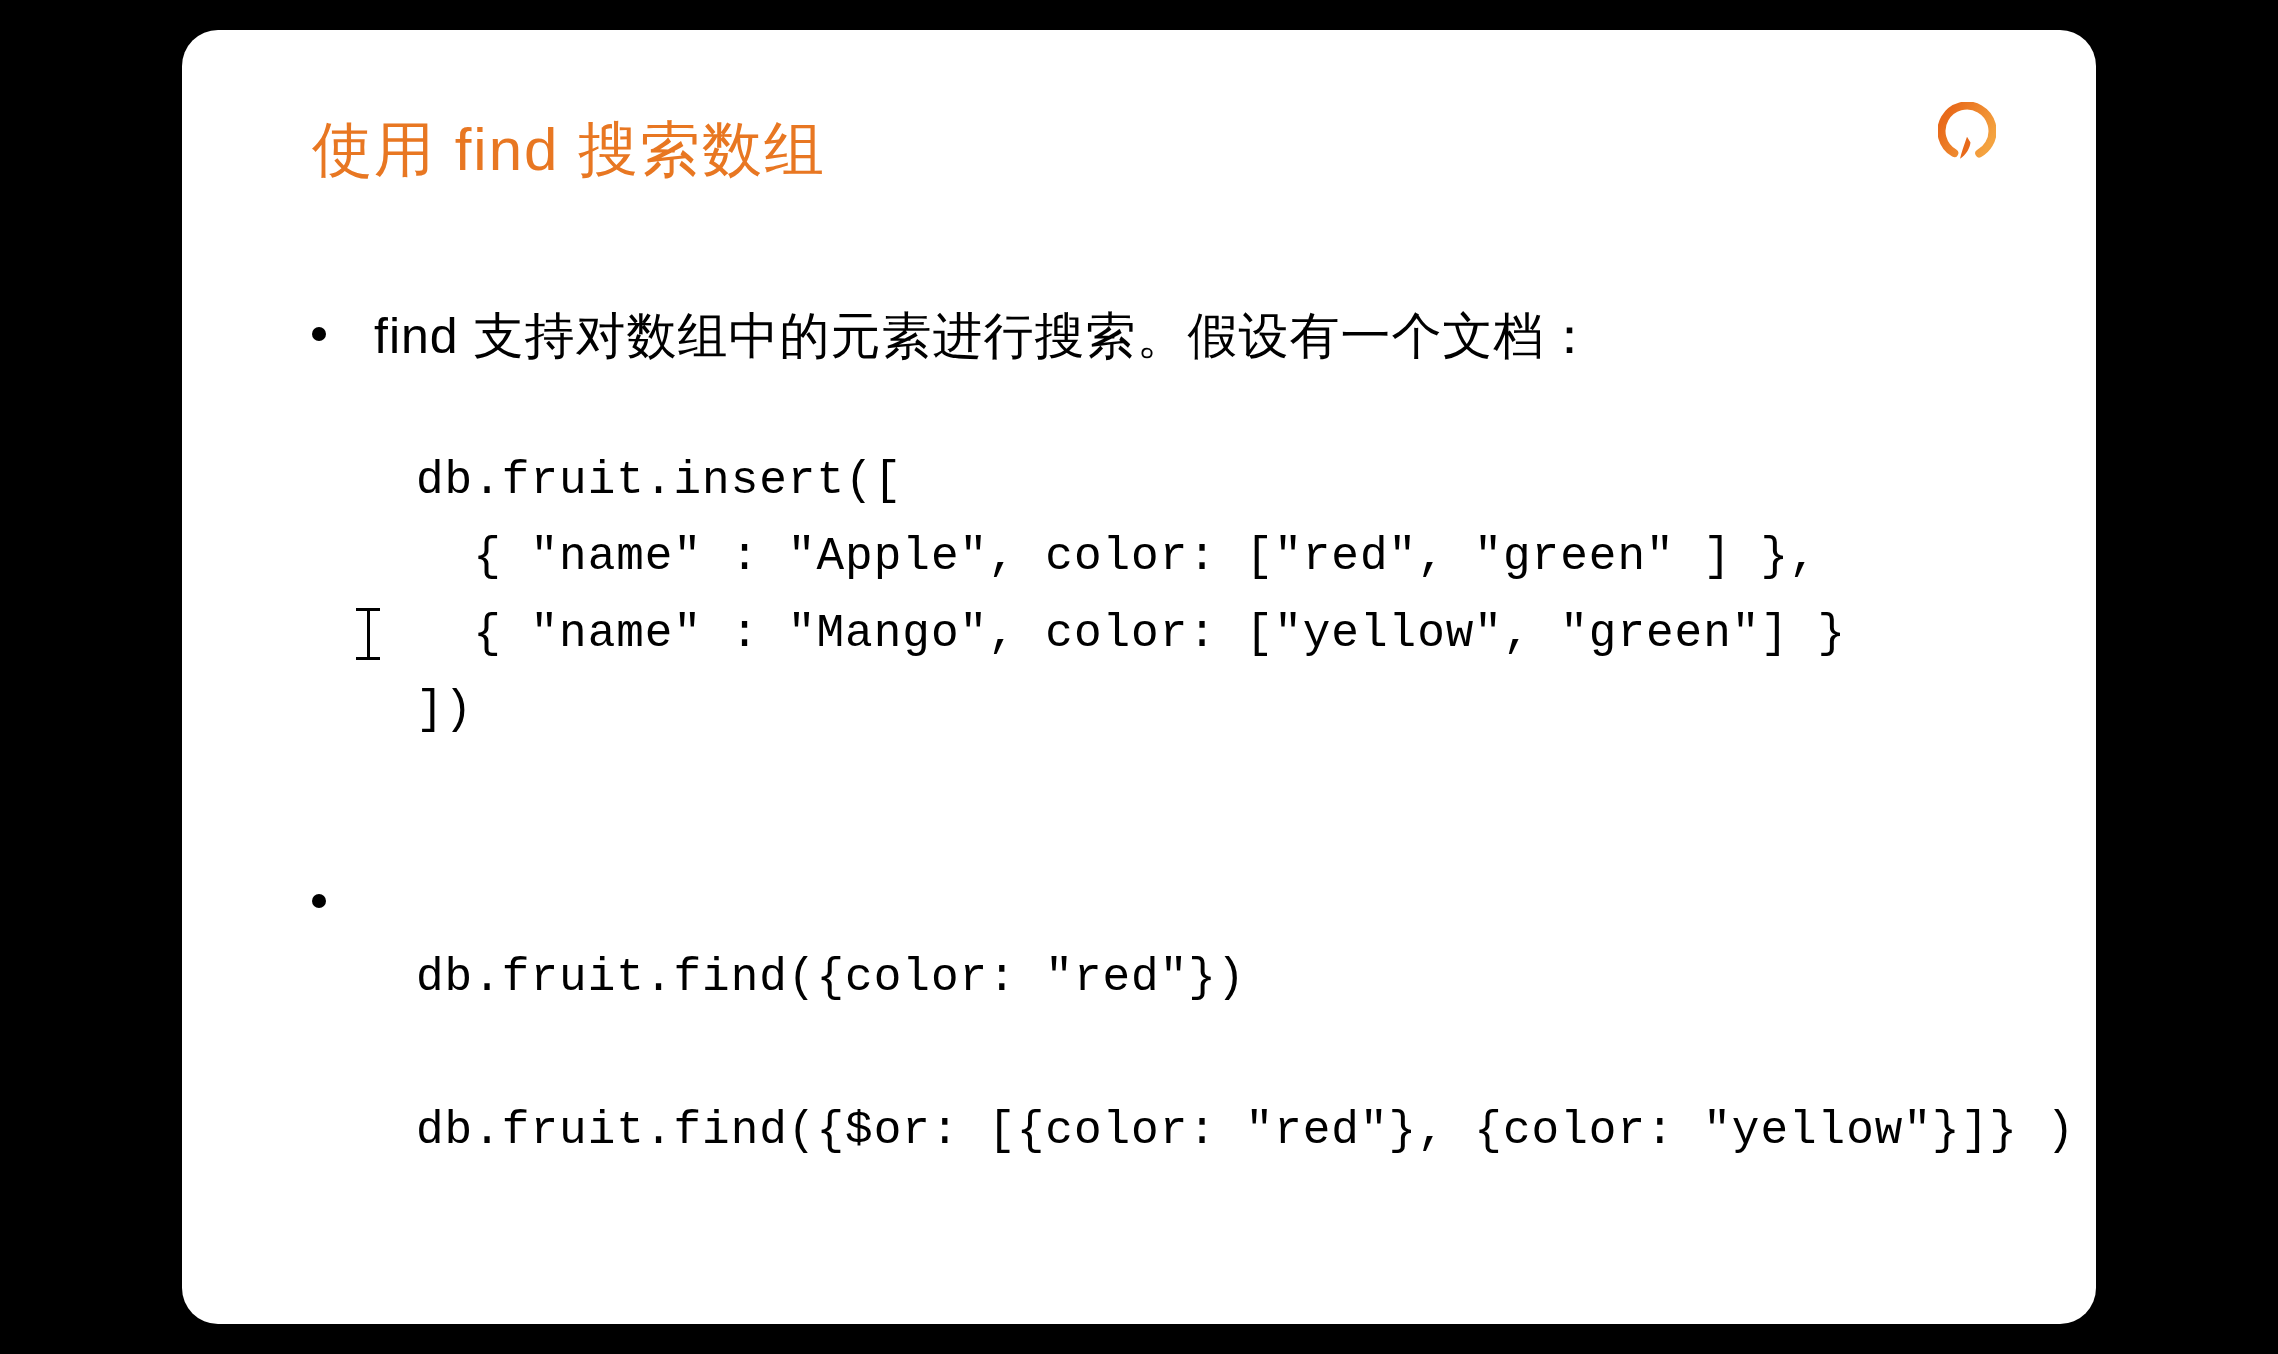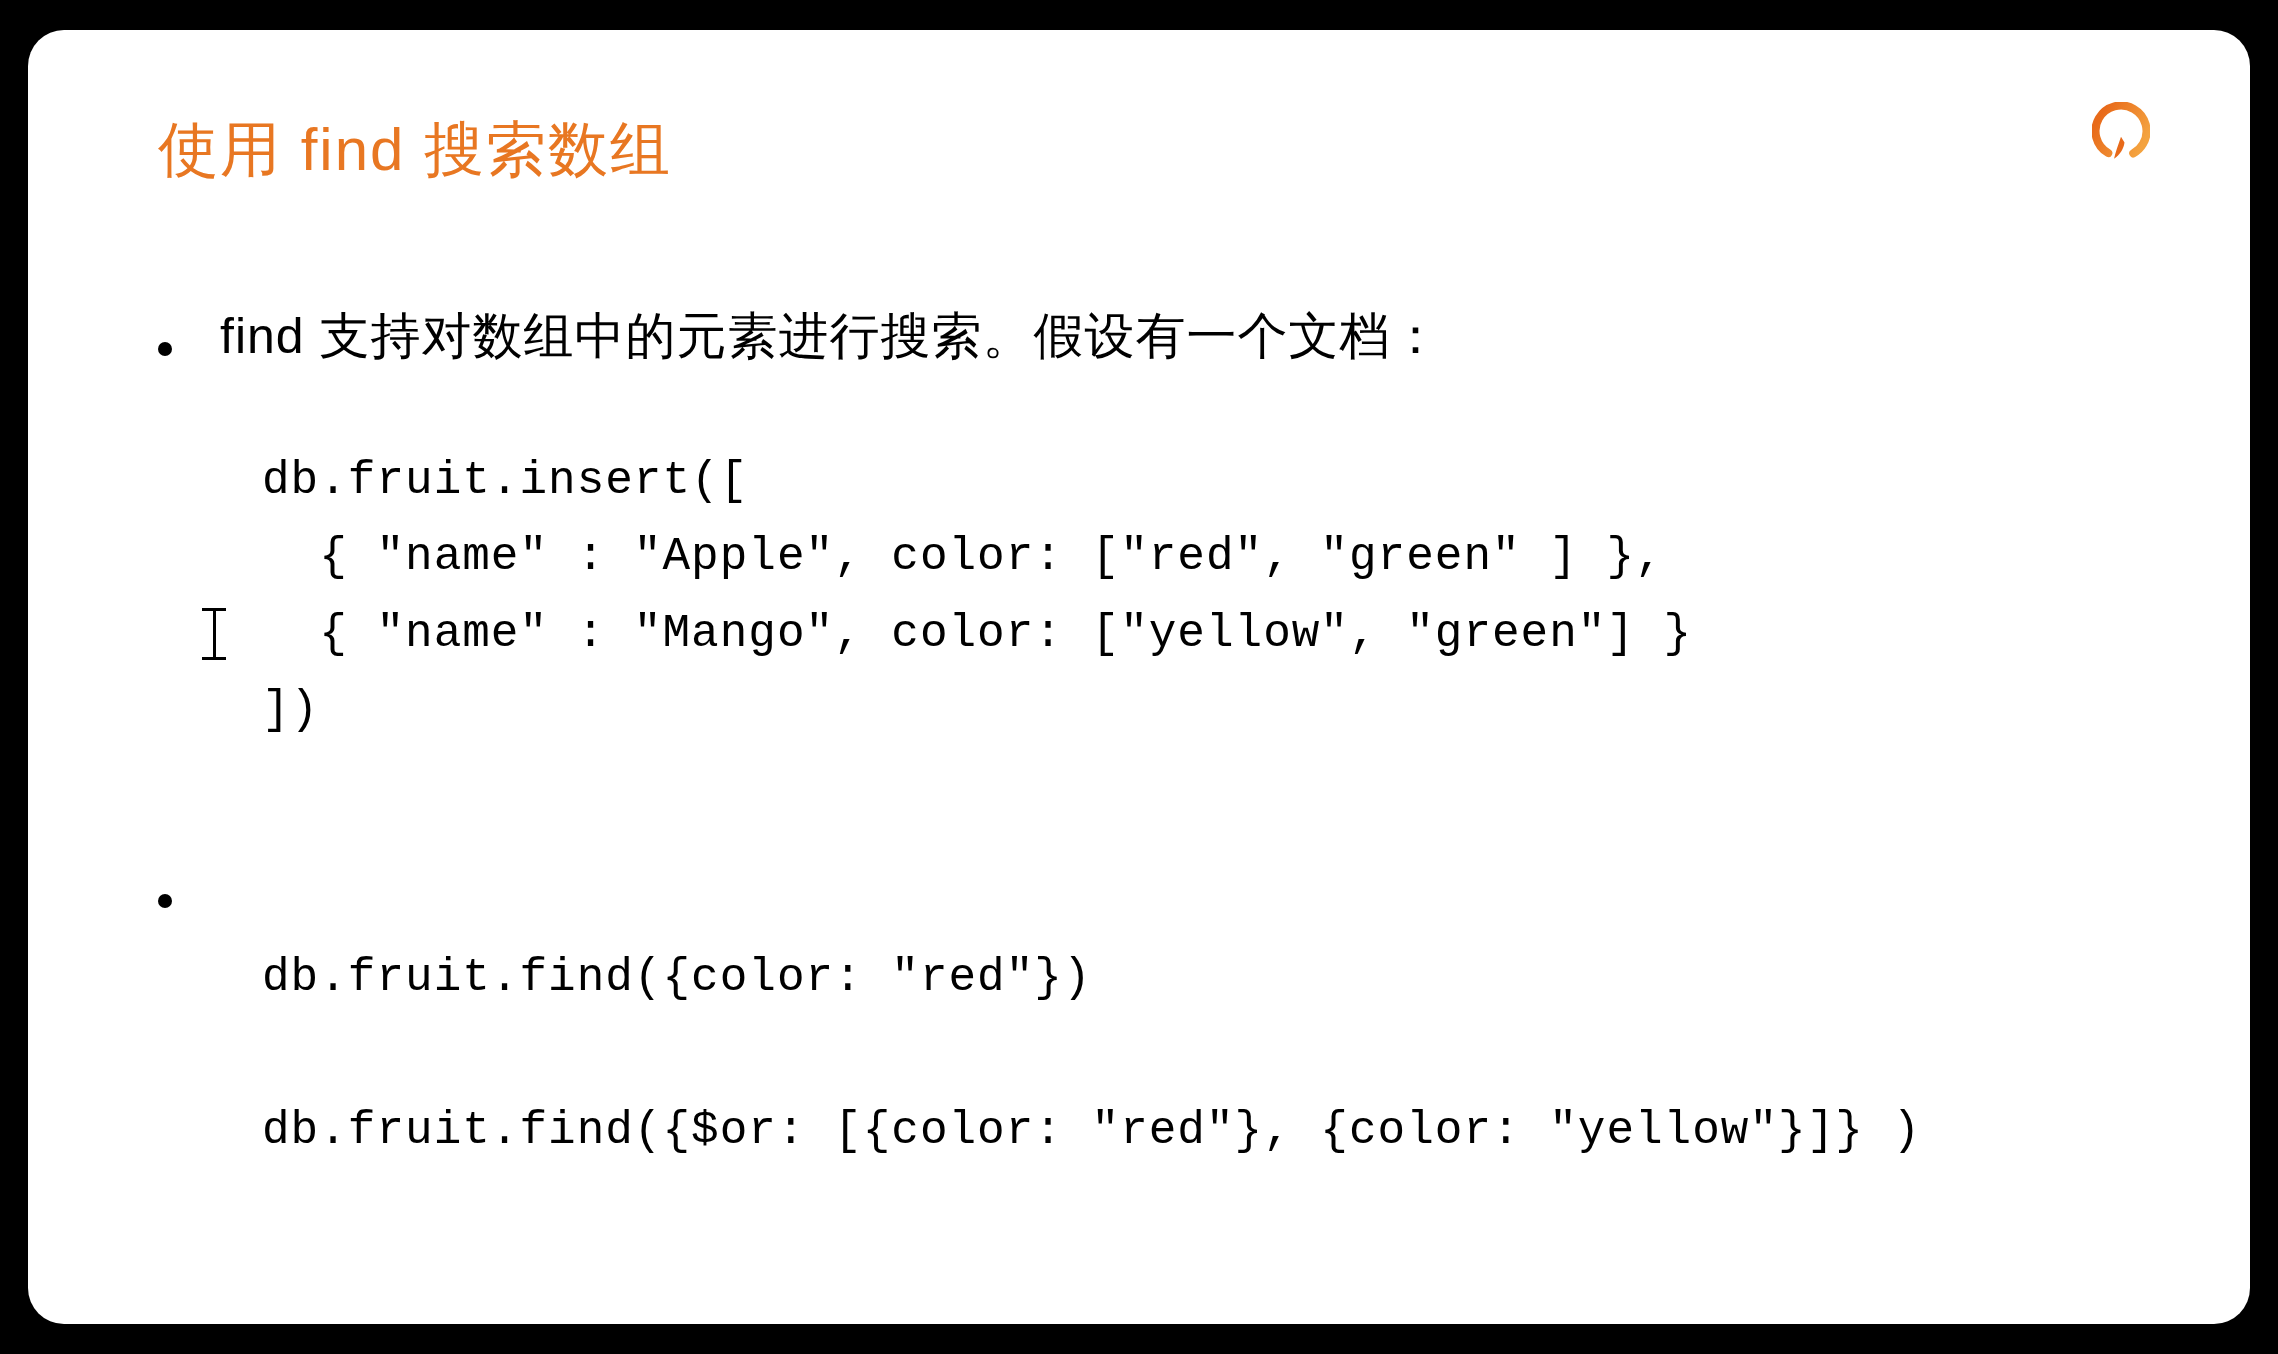--- a/index.html
+++ b/index.html
@@ -7,21 +7,21 @@
       background: #000;
       width: 2278px;
       height: 1354px;
       display: flex;
       align-items: center;
       justify-content: center;
       font-family: -apple-system, "Helvetica Neue", "PingFang SC", "Microsoft YaHei", sans-serif;
     }
     .slide {
       background: #fff;
-      width: 2222px;
+      width: 1914px;
       height: 1294px;
       border-radius: 36px;
       padding: 80px 110px 80px 130px;
       position: relative;
     }
     .title {
       color: #e87722;
       font-size: 60px;
       font-weight: 500;
       margin-bottom: 110px;
@@ -30,21 +30,21 @@
     .logo {
       position: absolute;
       top: 72px;
       right: 100px;
       width: 58px;
       height: 58px;
     }
     .logo svg { width: 100%; height: 100%; }
     .bullet-item {
       display: flex;
-      align-items: center;
+      align-items: flex-start;
       margin-bottom: 28px;
     }
     .bullet {
       width: 14px;
       height: 14px;
       background: #000;
       border-radius: 50%;
       margin-top: 26px;
       margin-right: 48px;
       flex-shrink: 0;

